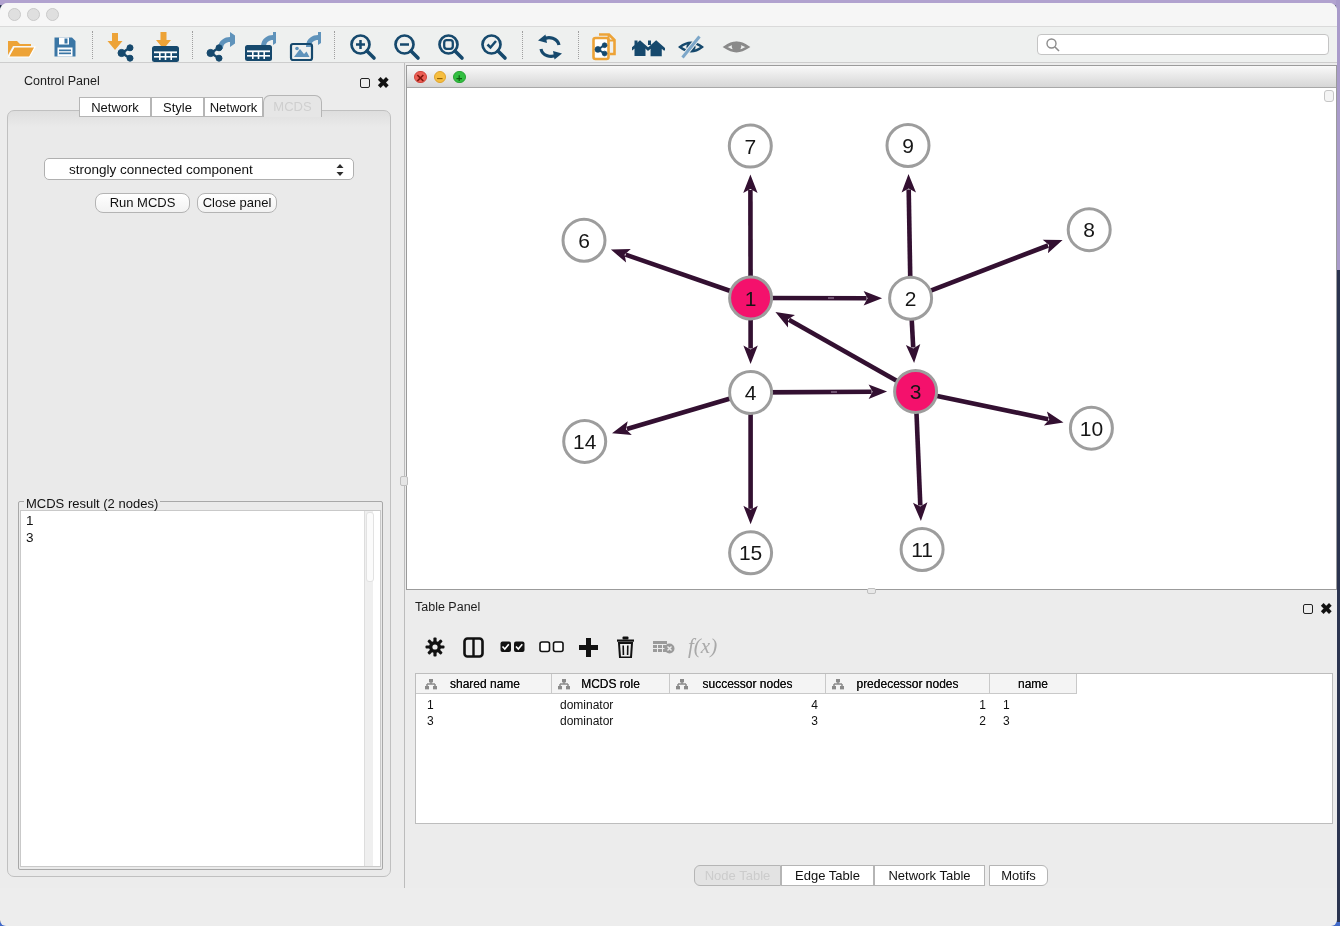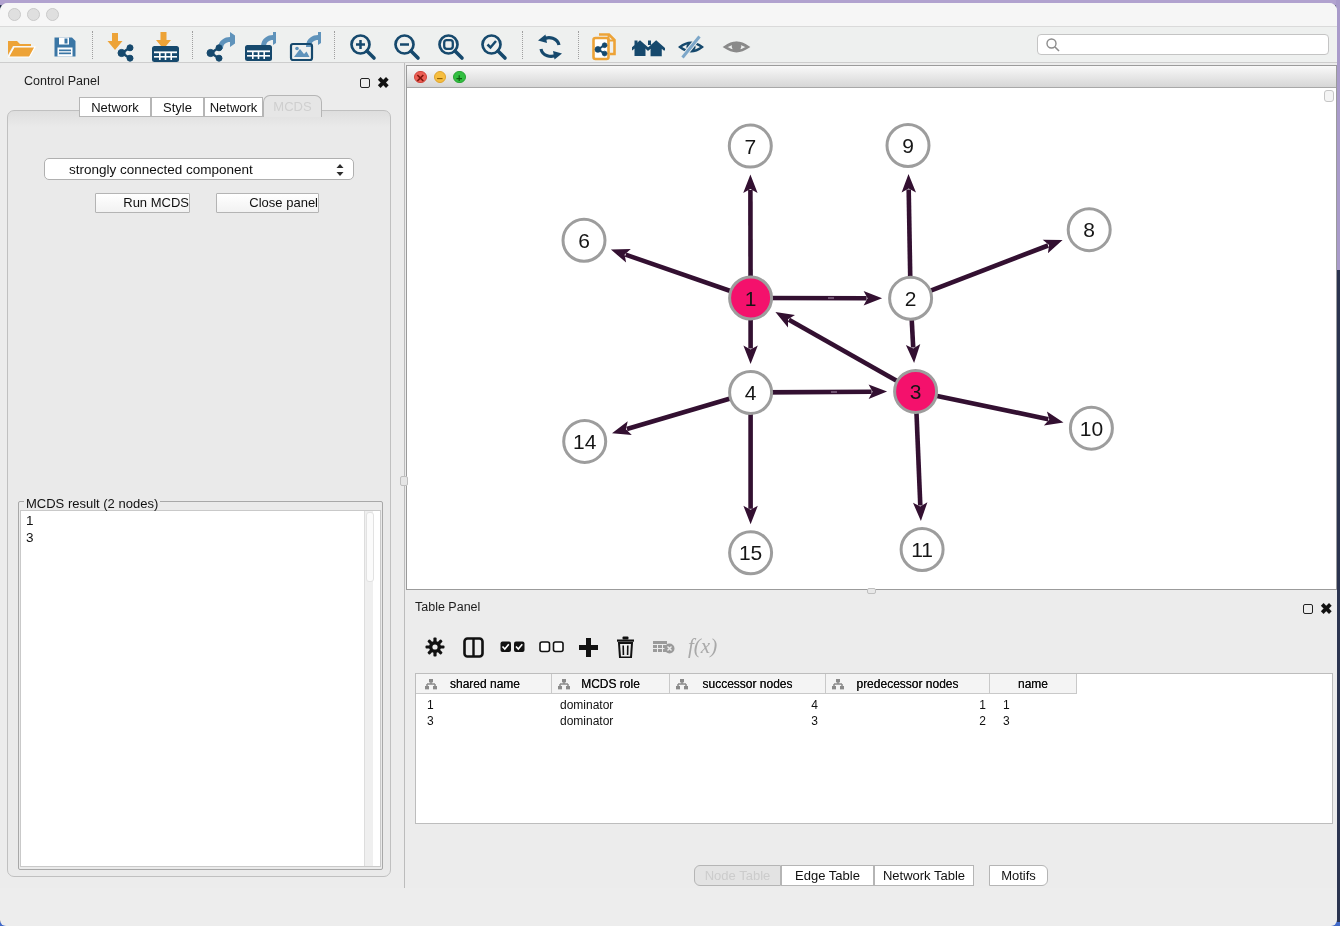--- a/index.html
+++ b/index.html
@@ -22,21 +22,21 @@
 #vdivider{position:absolute;left:404px;top:0;width:1px;height:825px;background:#bcbcbc}
 
 #cphead{position:absolute;left:24px;top:11px;font-size:12.5px;color:#1c1c1c}
 .paneicons{position:absolute}
 .maxbox{display:inline-block;width:10px;height:10px;border:1.6px solid #222;border-radius:2px;vertical-align:middle}
 .closex{display:inline-block;font-size:15px;font-weight:bold;color:#111;vertical-align:middle;margin-left:7px}
 .tabstrip .tab{position:absolute;height:20px;background:#fff;border:1px solid #b5b5b5;font-size:13px;color:#111;text-align:center;line-height:19px}
 #cpcontent{position:absolute;left:7px;top:47px;width:384px;height:767px;background:linear-gradient(#dedede,#eaeaea 16px);border:1px solid #c0c0c0;border-radius:7px}
 #optlabel{position:absolute;left:0;top:75px;width:392px;text-align:center;font-size:13px;color:#1a1a1a}
 #dropdown{position:absolute;left:44px;top:95px;width:310px;height:22px;background:#fff;border:1px solid #b0b0b0;border-radius:5px;font-size:13.5px;color:#111;line-height:21px;padding-left:24px}
-.btn{position:absolute;top:130px;height:20px;background:linear-gradient(#ffffff,#f2f2f2);border:1px solid #b4b4b4;border-radius:1px;font-size:13px;color:#111;text-align:right;line-height:18px}
+.btn{position:absolute;top:130px;height:20px;background:linear-gradient(#ffffff,#f2f2f2);border:1px solid #b4b4b4;border-radius:8px;font-size:13px;color:#111;text-align:center;line-height:18px}
 #groupbox{position:absolute;left:18px;top:438px;width:365px;height:369px;border:1px solid #a8a8a8;border-radius:2px}
 #grouplabel{position:absolute;left:24px;top:434px;font-size:13px;color:#111;background:#eaeaea;padding:0 2px;z-index:5;line-height:13px}
 #mcdsarea{position:absolute;left:20px;top:447px;width:361px;height:357px;background:#fff;border:1px solid #c9c9c9;font-size:13.5px;color:#111;line-height:16.5px;padding:2px 0 0 5px}
 #mcdssb{position:absolute;left:364px;top:448px;width:9px;height:355px;background:#efefef;border-left:1px solid #dddddd}
 #mcdssbthumb{position:absolute;left:0.5px;top:1px;width:8px;height:70px;background:#fbfbfb;border:1px solid #e2e2e2;border-radius:3px}
 
 #netwin{position:absolute;left:406px;top:2px;width:931px;height:525px;border:1px solid #9b9b9b;background:#fff}
 #nettitle{position:absolute;left:0;top:0;width:100%;height:22px;background:linear-gradient(#f9f9f9,#d6d6d6);border-bottom:1px solid #a8a8a8}
 #nettitle .t{position:absolute;width:100%;text-align:center;top:3px;font-size:13px;color:#1d1d1d}
 .mtl{position:absolute;top:4.5px;width:12.5px;height:12.5px;border-radius:50%;font-size:11px;font-weight:bold;text-align:center;line-height:12px}
@@ -212,21 +212,21 @@
       <div class="tab" style="left:79px;top:34px;width:72px">Network</div>
       <div class="tab" style="left:151px;top:34px;width:53px">Style</div>
       <div class="tab" style="left:204px;top:34px;width:59px">Network</div>
       <div class="tab" style="left:263px;top:32px;width:59px;height:22px;background:#e6e6e6;color:#cfcfcf;border-bottom:none;border-radius:7px 7px 0 0;line-height:21px">MCDS</div>
     </div>
     <div id="dropdown">strongly connected component<svg width="10" height="14" style="position:absolute;right:8px;top:4px" viewBox="0 0 10 14">
           <path d="M1.5 5 L5 1 L8.5 5 Z" fill="#2c2c2c"></path>
           <path d="M1.5 9 L5 13 L8.5 9 Z" fill="#2c2c2c"></path>
         </svg></div>
     <div class="btn" style="left:95px;width:95px">Run MCDS</div>
-    <div class="btn" style="left:216px;width:103px">Close panel</div>
+    <div class="btn" style="left:197px;width:80px">Close panel</div>
     <div id="groupbox"></div>
     <div id="grouplabel">MCDS result (2 nodes)</div>
     <div id="mcdsarea">1<br>3</div>
     <div id="mcdssb">
         <div id="mcdssbthumb"></div>
       </div>
 
     <div id="netwin">
       <div id="nettitle">
         <div class="mtl" style="left:7px;background:#ec5f55;border:1px solid #d0453c;color:#7e150d">✕</div>
@@ -438,17 +438,17 @@
           <div class="trow" style="left:410px;top:23px;width:160px;text-align:right">1</div>
           <div class="trow" style="left:587px;top:23px">1</div>
           <div class="trow" style="left:11px;top:39px">3</div>
           <div class="trow" style="left:144px;top:39px">dominator</div>
           <div class="trow" style="left:254px;top:39px;width:148px;text-align:right">3</div>
           <div class="trow" style="left:410px;top:39px;width:160px;text-align:right">2</div>
           <div class="trow" style="left:587px;top:39px">3</div>
       </div>
       <div class="btab" style="left:288px;top:273px;width:87px;background:#e3e3e3;color:#ccc;border-radius:6px 0 0 6px">Node Table</div>
       <div class="btab" style="left:375px;top:273px;width:93px">Edge Table</div>
-      <div class="btab" style="left:468px;top:273px;width:100px">Network Table</div>
+      <div class="btab" style="left:468px;top:273px;width:111px">Network Table</div>
       <div class="btab" style="left:583px;top:273px;width:59px;border-radius:0 6px 6px 0">Motifs</div>
     </div>
   </div>
 </div>
 
 </body></html>

